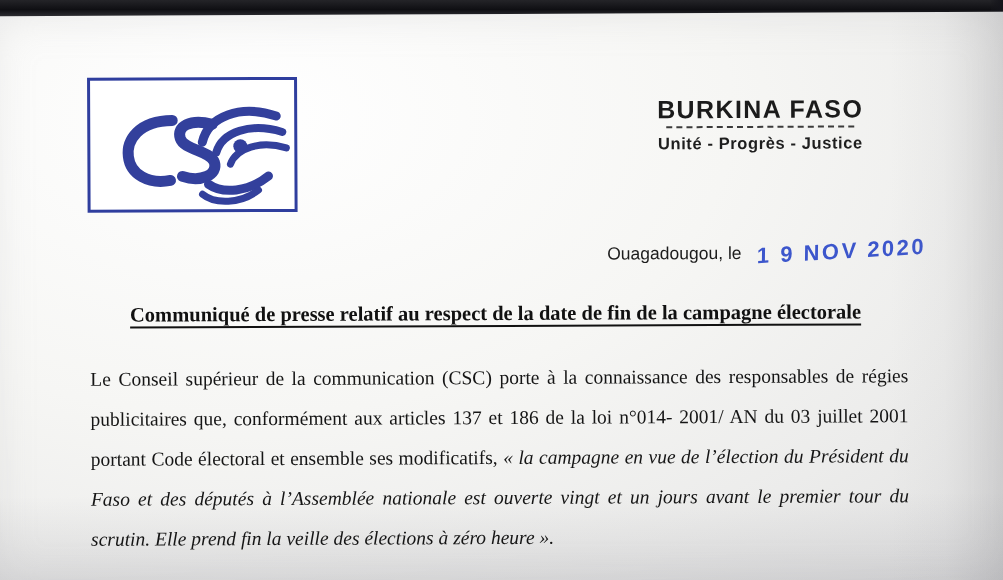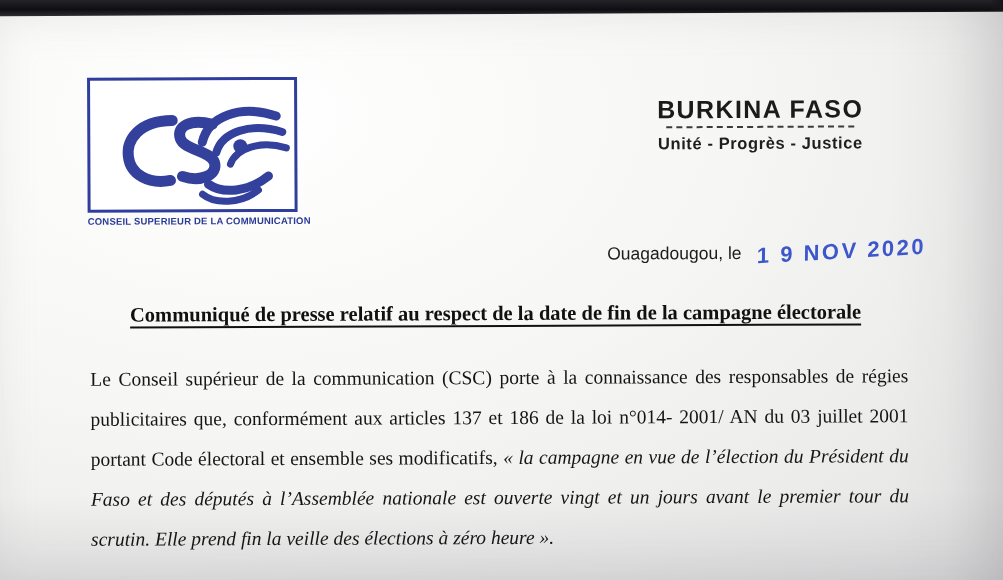--- a/index.html
+++ b/index.html
@@ -204,21 +204,20 @@
             <path d="M192 52 C 160 42, 132 52, 126 72" stroke-width="8"></path>
             <path d="M196 68 C 170 60, 146 68, 140 84" stroke-width="7"></path>
             <path d="M178 96 C 158 112, 132 114, 118 104" stroke-width="9"></path>
             <path d="M168 110 C 150 124, 124 124, 112 114" stroke-width="7"></path>
           </g>
           <g fill="#33409c">
             <circle cx="150" cy="66" r="7"></circle>
           </g>
         </svg>
       </div>
-      <div class="logo-caption">CONSEIL SUPERIEUR DE LA COMMUNICATION</div>
     </div>
 
     <div class="country-block">
       <div class="country-name">BURKINA FASO</div>
       <div class="country-rule"></div>
       <div class="country-motto">Unité - Progrès - Justice</div>
     </div>
 
     <div class="date-line">
       <span>Ouagadougou, le</span>

